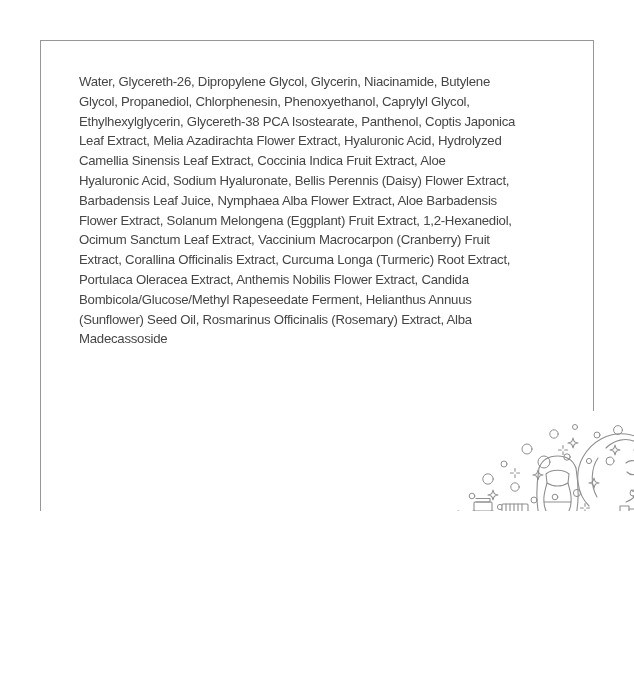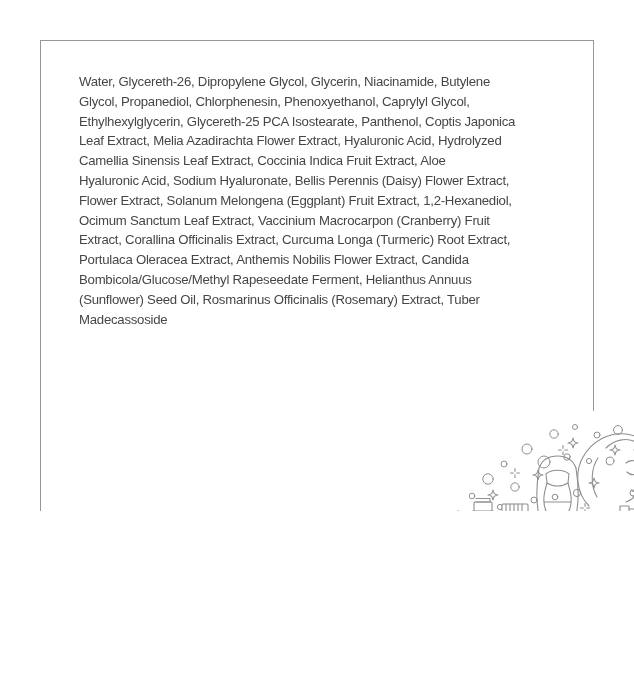--- a/index.html
+++ b/index.html
@@ -30,30 +30,31 @@
   }
 </style>
 </head>
 <body>
 
 <div class="page">
   <div class="card">
     <div class="ingredients">
       <div class="line">Water, Glycereth-26, Dipropylene Glycol, Glycerin, Niacinamide, Butylene</div>
       <div class="line">Glycol, Propanediol, Chlorphenesin, Phenoxyethanol, Caprylyl Glycol,</div>
-      <div class="line">Ethylhexylglycerin, Glycereth-25 PCA Isostearate, Panthenol, Coptis Japonica</div>
+      <div class="line">Ethylhexylglycerin, Glycereth-38 PCA Isostearate, Panthenol, Coptis Japonica</div>
       <div class="line">Leaf Extract, Melia Azadirachta Flower Extract, Hyaluronic Acid, Hydrolyzed</div>
       <div class="line">Camellia Sinensis Leaf Extract, Coccinia Indica Fruit Extract, Aloe</div>
       <div class="line">Hyaluronic Acid, Sodium Hyaluronate, Bellis Perennis (Daisy) Flower Extract,</div>
+      <div class="line">Barbadensis Leaf Juice, Nymphaea Alba Flower Extract, Aloe Barbadensis</div>
       <div class="line">Flower Extract, Solanum Melongena (Eggplant) Fruit Extract, 1,2-Hexanediol,</div>
       <div class="line">Ocimum Sanctum Leaf Extract, Vaccinium Macrocarpon (Cranberry) Fruit</div>
       <div class="line">Extract, Corallina Officinalis Extract, Curcuma Longa (Turmeric) Root Extract,</div>
       <div class="line">Portulaca Oleracea Extract, Anthemis Nobilis Flower Extract, Candida</div>
       <div class="line">Bombicola/Glucose/Methyl Rapeseedate Ferment, Helianthus Annuus</div>
-      <div class="line">(Sunflower) Seed Oil, Rosmarinus Officinalis (Rosemary) Extract, Tuber</div>
+      <div class="line">(Sunflower) Seed Oil, Rosmarinus Officinalis (Rosemary) Extract, Alba</div>
       <div class="line">Madecassoside</div>
     </div>
   </div>
 
   <svg class="illustration" viewBox="0 0 470 470" width="470" height="470">
     <defs>
       <clipPath id="clipC">
           <circle cx="235" cy="234" r="233"></circle>
         </clipPath>
       <path id="sp-star" d="M0,-5 C0.8,-1.2 1.2,-0.8 5,0 C1.2,0.8 0.8,1.2 0,5 C-0.8,1.2 -1.2,0.8 -5,0 C-1.2,-0.8 -0.8,-1.2 0,-5 Z"></path>

